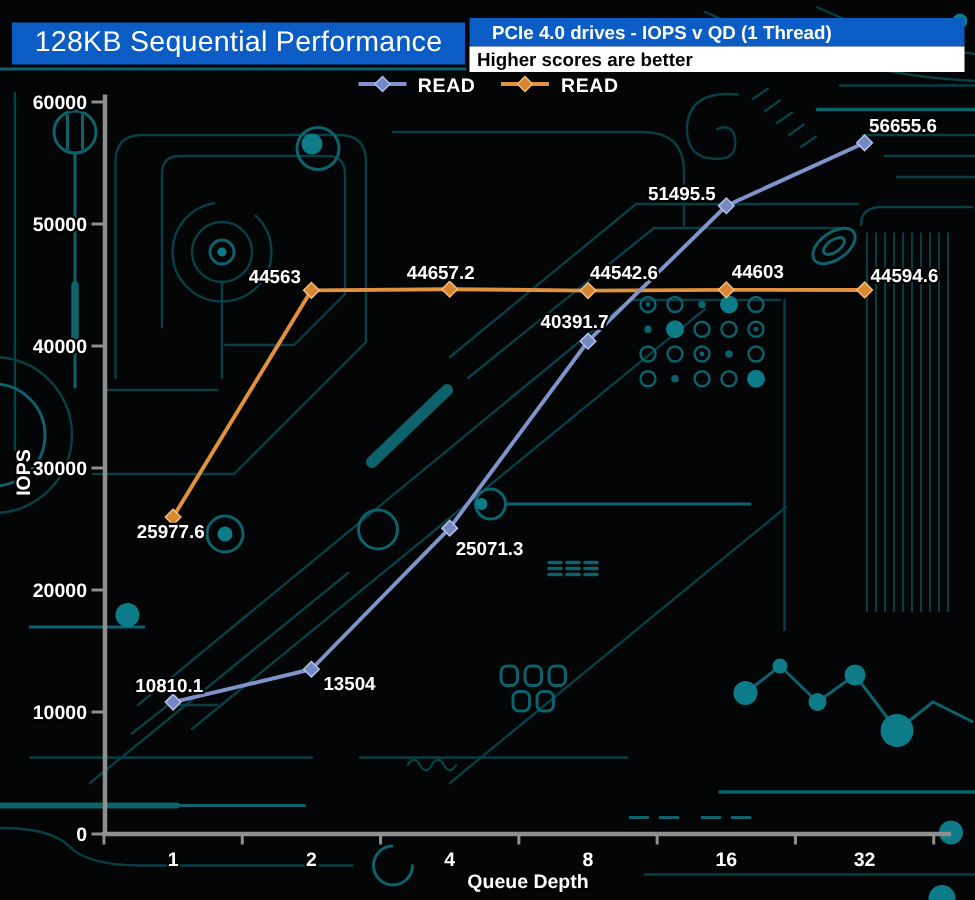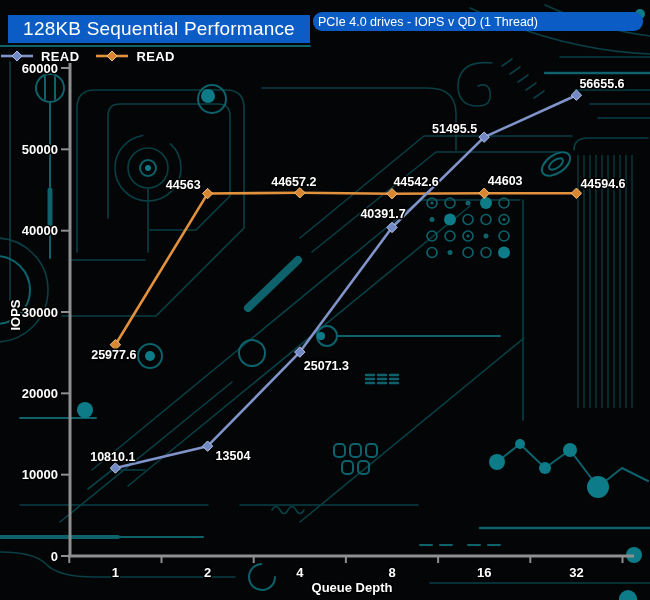--- a/index.html
+++ b/index.html
@@ -13,31 +13,31 @@
   .t-mid{stroke:var(--circuit-mid);fill:none;stroke-width:2;stroke-linecap:round;stroke-linejoin:round;}
   .t-fill{fill:var(--circuit-bright);stroke:none;}
   
   .banner-left{
     position:absolute;left:8px;top:15px;width:302px;height:28px;
     background:var(--banner);color:#fff;font-weight:normal;font-size:19px;
     display:flex;align-items:center;justify-content:center;letter-spacing:.2px;
   }
   .banner-right-top{
     position:absolute;left:313px;top:12px;width:330px;height:19px;
-    background:var(--banner);color:#fff;font-weight:normal;font-size:12.5px;
-    display:flex;align-items:center;padding-left:5px;box-sizing:border-box;border-radius:9px;
+    background:var(--banner);color:#fff;font-weight:bold;font-size:12.5px;
+    display:flex;align-items:center;padding-left:15px;box-sizing:border-box;
   }
   .banner-right-note{
     position:absolute;left:313px;top:31px;width:330px;height:17px;
     background:#fff;color:#000;font-weight:bold;font-size:12.5px;
     display:flex;align-items:center;padding-left:5px;box-sizing:border-box;
   }
   .legend{
     position:absolute;left:0;top:48px;width:650px;height:16px;
-    display:flex;align-items:center;justify-content:flex-start;gap:16px;
+    display:flex;align-items:center;justify-content:center;gap:16px;
   }
   .legend-item{display:flex;align-items:center;gap:7px;color:#fff;font-weight:bold;font-size:13px;letter-spacing:.4px;}
   .legend-swatch{display:block;}
 </style>
 </head>
 <body>
 
 <div class="stage">
 
   <svg class="layer" viewBox="0 0 650 600" aria-hidden="true">
@@ -158,20 +158,23 @@
         <path d="M632,155 V408" stroke="var(--circuit-dim)" fill="none" stroke-width="1.3"></path>
       </g>
   </svg>
 
   <div class="banner-left">
     <span>128KB Sequential Performance</span>
   </div>
   <div class="banner-right-top">
     <span>PCIe 4.0 drives - IOPS v QD (1 Thread)</span>
   </div>
+  <div class="banner-right-note">
+    <span>Higher scores are better</span>
+  </div>
 
   <div class="legend">
     <div class="legend-item">
       <svg class="legend-swatch" width="34" height="12">
         <line x1="1" y1="6" x2="33" y2="6" stroke="#8094ca" stroke-width="2.6"></line>
         <path d="M17 1 L22 6 L17 11 L12 6 Z" fill="#7289c6" stroke="#aebde4" stroke-width="1"></path>
       </svg>
       <span>READ</span>
     </div>
     <div class="legend-item">

